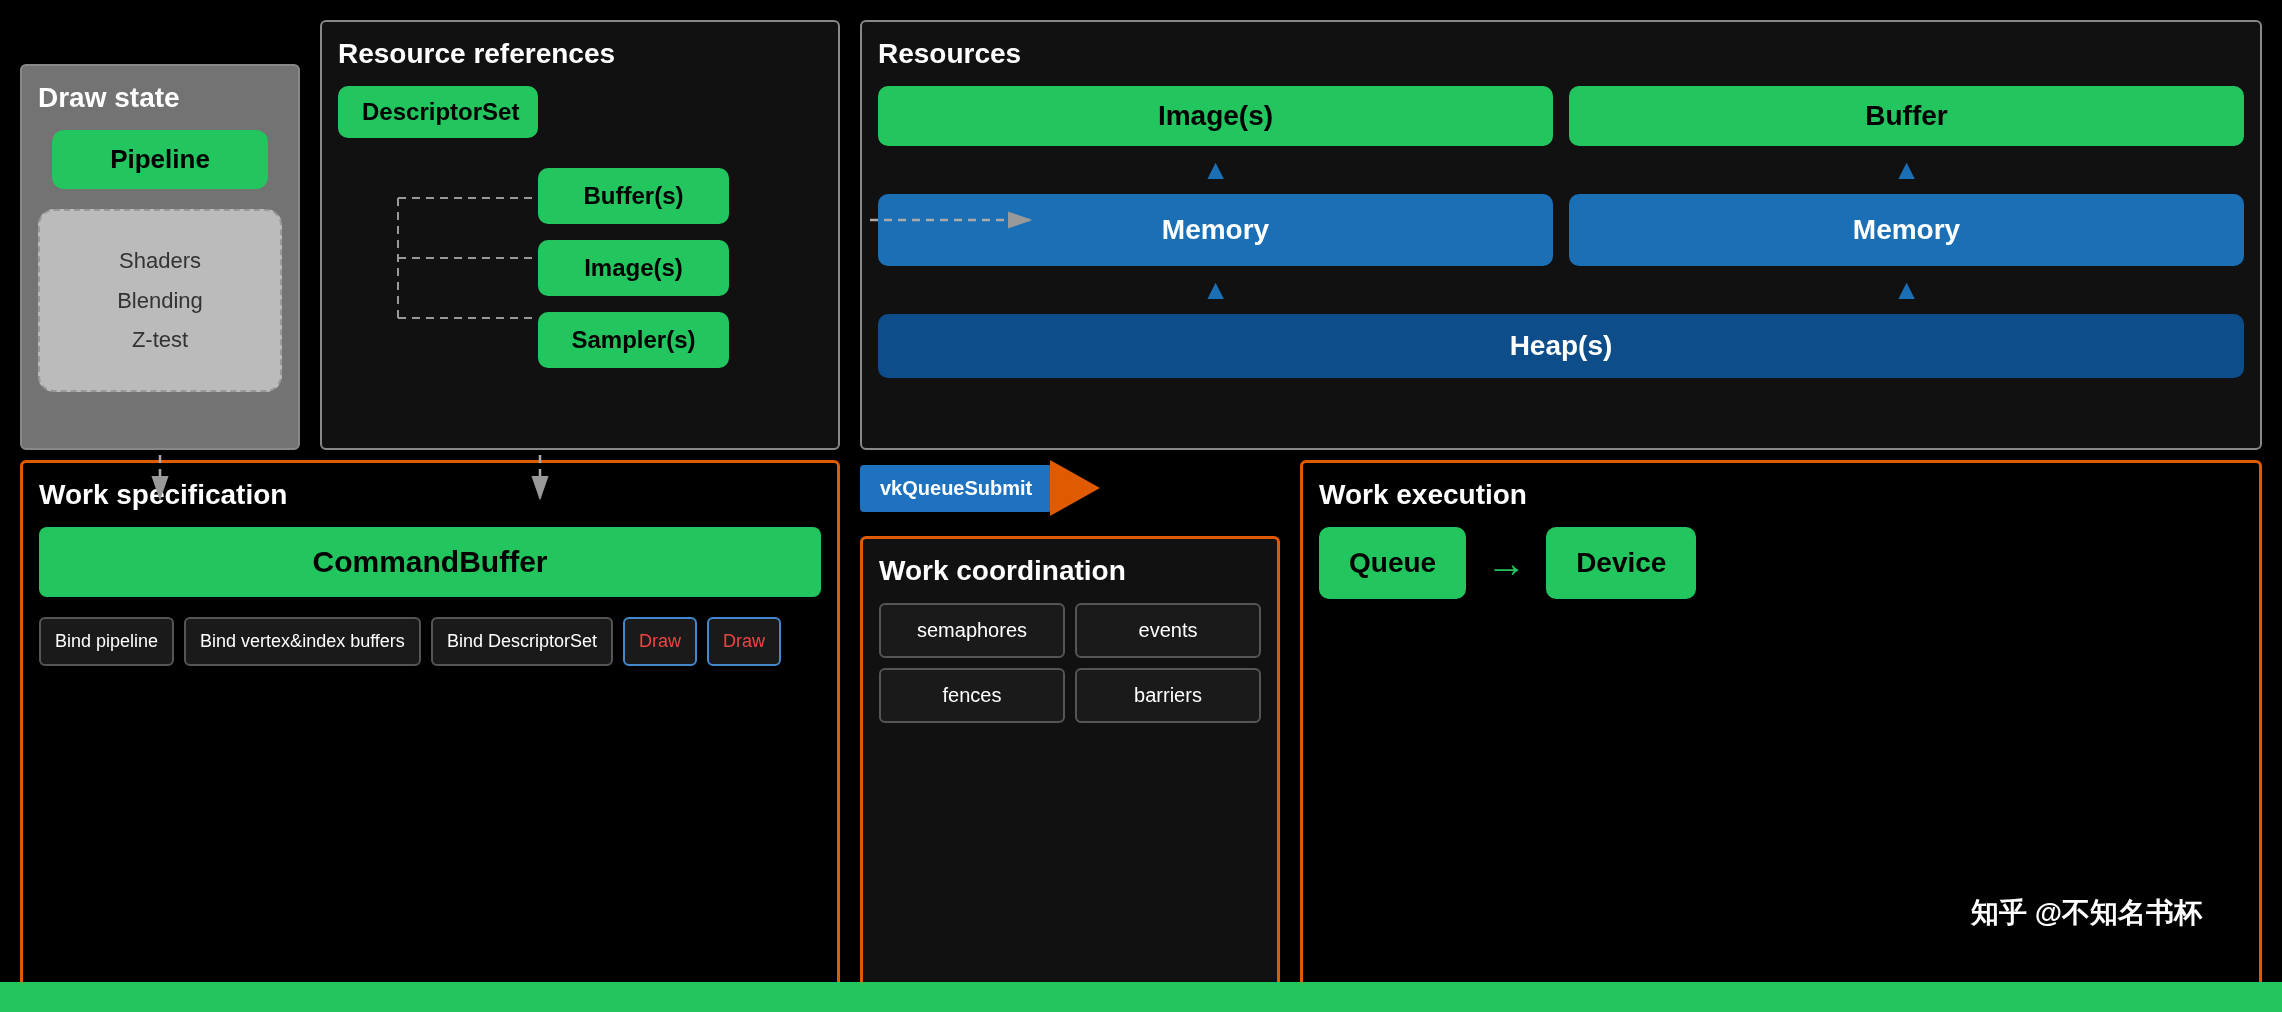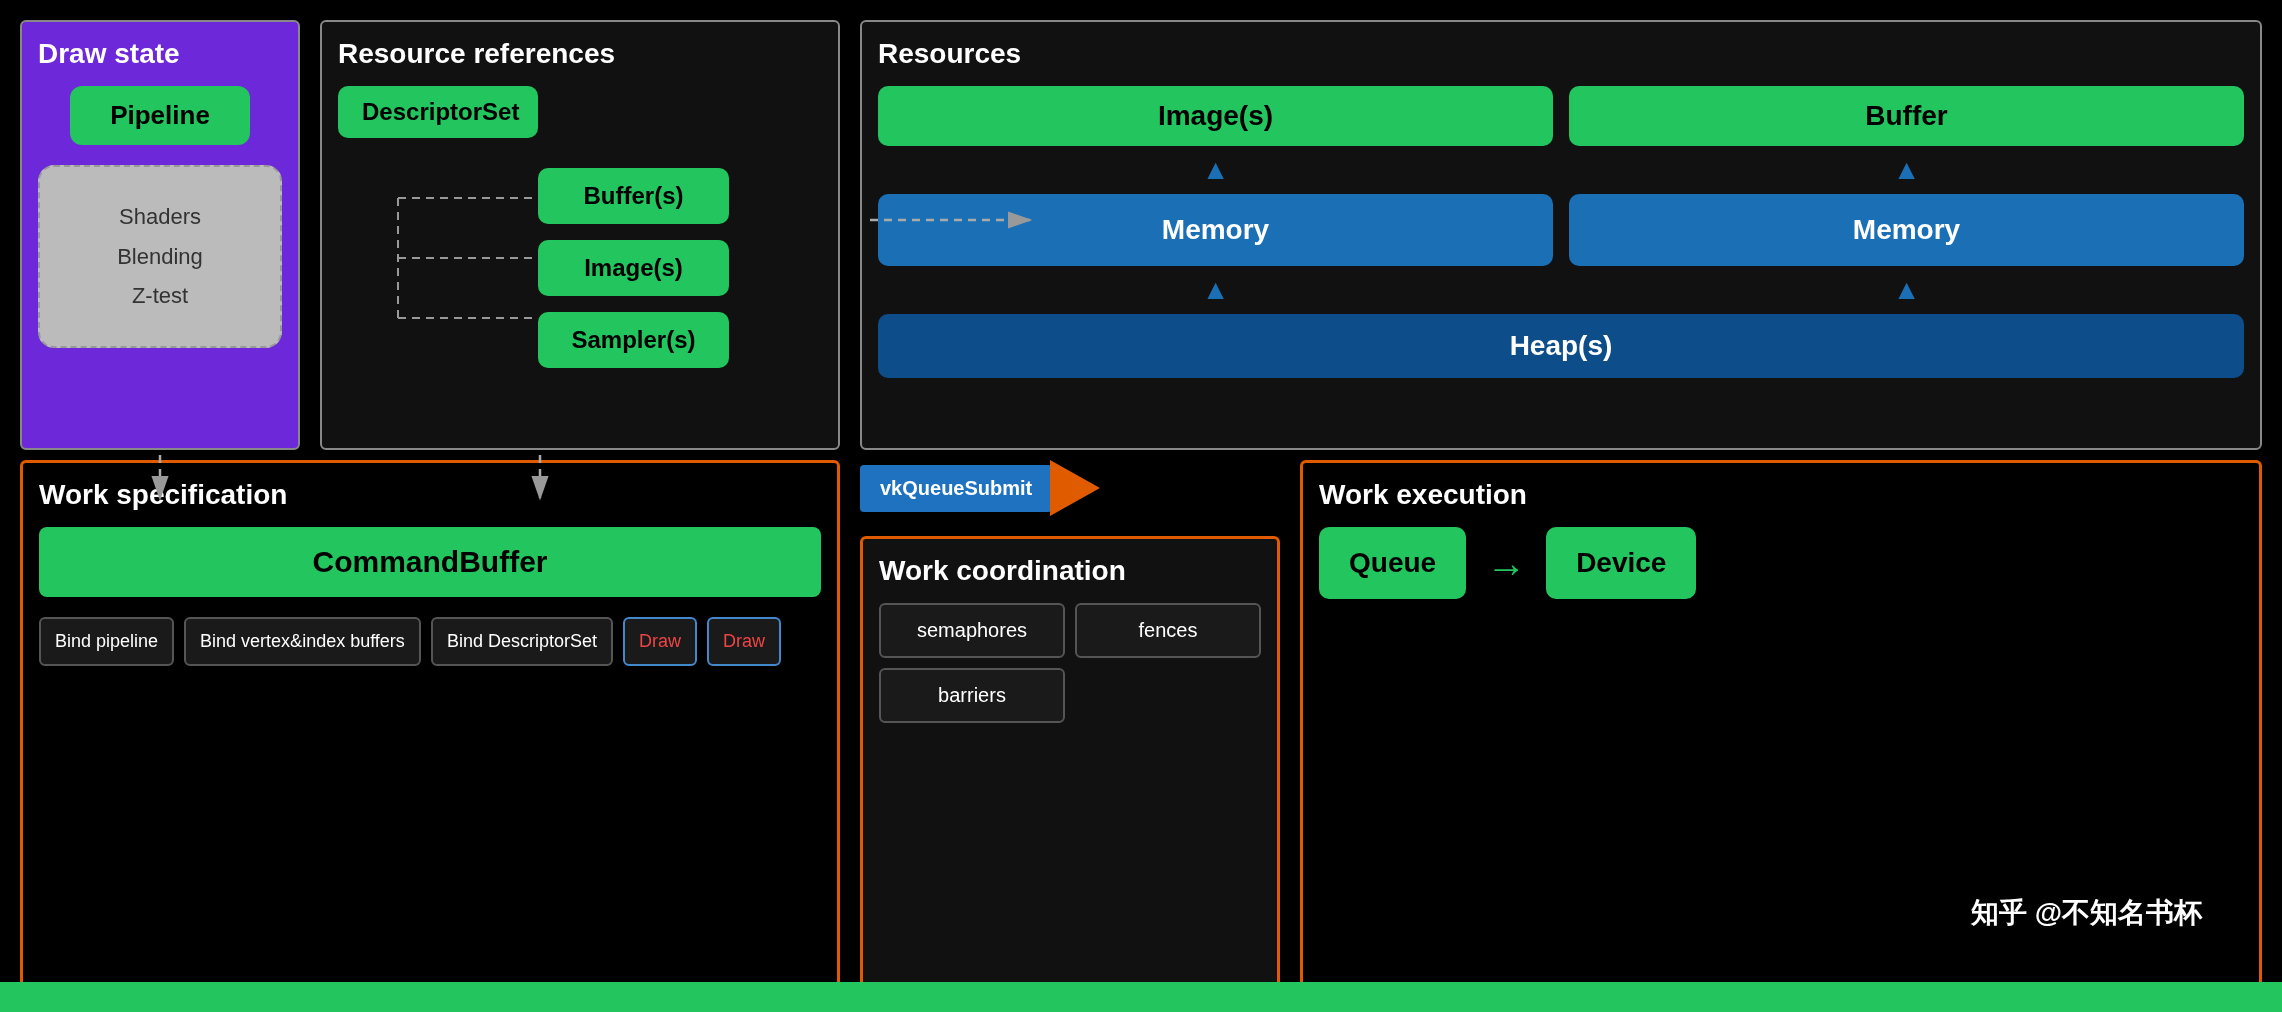--- a/index.html
+++ b/index.html
@@ -56,35 +56,36 @@
     }
 
     .panel-orange {
       border: 3px solid #e05a00;
     }
 
     
     .draw-state-panel {
       width: 280px;
       flex: 0 0 280px;
-      background: #6d28d9;
+      background: #737373;
+      margin-top: 44px;
     }
 
     .pipeline-box {
       background: #22c55e;
       border-radius: 12px;
       padding: 14px 28px;
       font-size: 26px;
       font-weight: bold;
       color: #000;
       text-align: center;
       margin-bottom: 20px;
       margin-left: auto;
       margin-right: auto;
-      width: 180px;
+      width: 216px;
     }
 
     
     .resource-refs-panel {
       width: 520px;
       flex: 0 0 520px;
       background: #111;
     }
 
     .descriptor-set-box {
@@ -409,20 +410,21 @@
 
       <div class="vk-submit-section">
         <div class="vk-label-box">vkQueueSubmit</div>
         <div class="big-orange-arrow"></div>
       </div>
 
       <div class="panel panel-orange work-coord-panel">
         <div class="panel-title">Work coordination</div>
         <div class="coord-grid">
           <div class="coord-item">semaphores</div>
+          <div class="coord-item">events</div>
           <div class="coord-item">fences</div>
           <div class="coord-item">barriers</div>
         </div>
       </div>
     </div>
 
     <div class="panel panel-orange bottom-right-panel">
       <div class="panel-title">Work execution</div>
       <div class="exec-inner">
         <div class="queue-box">Queue</div>

